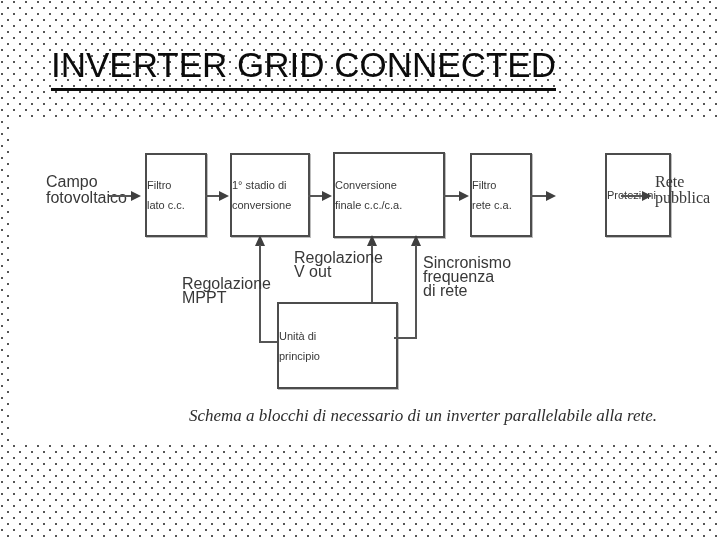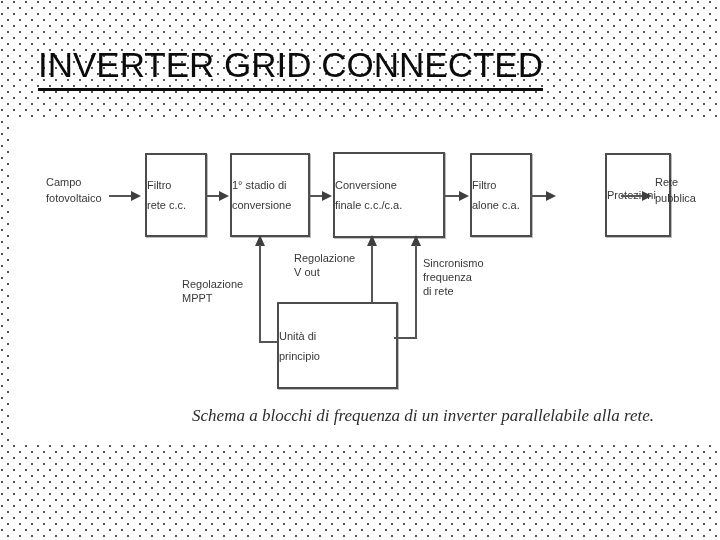--- a/index.html
+++ b/index.html
@@ -10,21 +10,21 @@
     background-color:#ffffff;
     
     background-image:
       radial-gradient(circle, #565656 0.8px, transparent 1.1px),
       radial-gradient(circle, #565656 0.8px, transparent 1.1px);
     background-size:12px 12px, 12px 12px;
     background-position:2px 2px, 8px 8px;
   }
 
   .title {
-    position:absolute; left:38px; top:46px;
+    position:absolute; left:51px; top:46px;
     font-size:35px; font-weight:400; color:#0b0b0b;
     letter-spacing:0px; white-space:nowrap;
     border-bottom:3px solid #0b0b0b; padding-bottom:3px; line-height:1.1;
   }
 
   .panel {
     position:absolute; left:13px; top:117px; width:707px; height:327px;
     background:#ffffff;
   }
 
@@ -33,21 +33,21 @@
     position:absolute; background:#fff;
     border:2px solid #4c4c4c;
     display:flex; align-items:center; 
     color:#383838; font-size:11px; line-height:20px;
     box-shadow:1px 1px 0 #bdbdbd;
   }
   .blk .inner { text-align:left; }
   .blk .inner div { white-space:nowrap; }
 
   .lbl {
-    position:absolute; color:#383838; font-size:11px; line-height:14px;
+    position:absolute; color:#383838; font-size:16px; line-height:14px;
     white-space:nowrap;
   }
   .lbl.end { line-height:16px; }
 
   .hline { position:absolute; height:2px; background:#555555; }
   .vline { position:absolute; width:2px; background:#555555; }
   .arr-r { position:absolute; width:0; height:0;
            border-left:10px solid #3f3f3f;
            border-top:5px solid transparent; border-bottom:5px solid transparent; }
   .arr-u { position:absolute; width:0; height:0;
@@ -78,21 +78,21 @@
       <div>Campo</div>
       <div>fotovoltaico</div>
     </div>
 
     <div class="hline" style="left:96px; top:78px; width:24px;"></div>
     <div class="arr-r" style="left:118px; top:74px;"></div>
 
     <div class="blk" style="left:132px; top:36px; width:58px; height:80px;">
       <div class="inner">
         <div>Filtro</div>
-        <div>rete c.c.</div>
+        <div>lato c.c.</div>
       </div>
     </div>
 
     <div class="hline" style="left:192px; top:78px; width:15px;"></div>
     <div class="arr-r" style="left:206px; top:74px;"></div>
 
     <div class="blk" style="left:217px; top:36px; width:76px; height:80px;">
       <div class="inner">
         <div>1° stadio di</div>
         <div>conversione</div>
@@ -108,37 +108,37 @@
         <div>finale c.c./c.a.</div>
       </div>
     </div>
 
     <div class="hline" style="left:430px; top:78px; width:17px;"></div>
     <div class="arr-r" style="left:446px; top:74px;"></div>
 
     <div class="blk" style="left:457px; top:36px; width:58px; height:80px;">
       <div class="inner">
         <div>Filtro</div>
-        <div>alone c.a.</div>
+        <div>rete c.a.</div>
       </div>
     </div>
 
     <div class="hline" style="left:517px; top:78px; width:17px;"></div>
     <div class="arr-r" style="left:533px; top:74px;"></div>
 
     <div class="blk" style="left:544px; top:36px; width:62px; height:80px;margin-left:48px;">
       <div class="inner">
         <div>Protezioni</div>
       </div>
     </div>
 
     <div class="hline" style="left:608px; top:78px; width:22px;"></div>
     <div class="arr-r" style="left:629px; top:74px;"></div>
 
-    <div class="lbl end" style="left:642px; top:57px;">
+    <div class="lbl end" style="left:642px; top:57px;font-family:Liberation Serif, serif;">
       <div>Rete</div>
       <div>pubblica</div>
     </div>
 
     <div class="blk" style="left:264px; top:185px; width:117px; height:83px;">
       <div class="inner">
         <div>Unità di</div>
         <div>principio</div>
       </div>
     </div>
@@ -160,18 +160,18 @@
 
     <div class="arr-u" style="left:398px; top:118px;"></div>
     <div class="vline" style="left:402px; top:128px; height:94px;"></div>
     <div class="hline" style="left:381px; top:220px; width:23px;"></div>
     <div class="lbl" style="left:410px; top:139px;">
       <div>Sincronismo</div>
       <div>frequenza</div>
       <div>di rete</div>
     </div>
 
-    <div class="caption">Schema a blocchi di frequenza di un inverter parallelabile alla rete.</div>
+    <div class="caption">Schema a blocchi di necessario di un inverter parallelabile alla rete.</div>
 
   </div>
 
 
 </div>
 
 </body></html>

